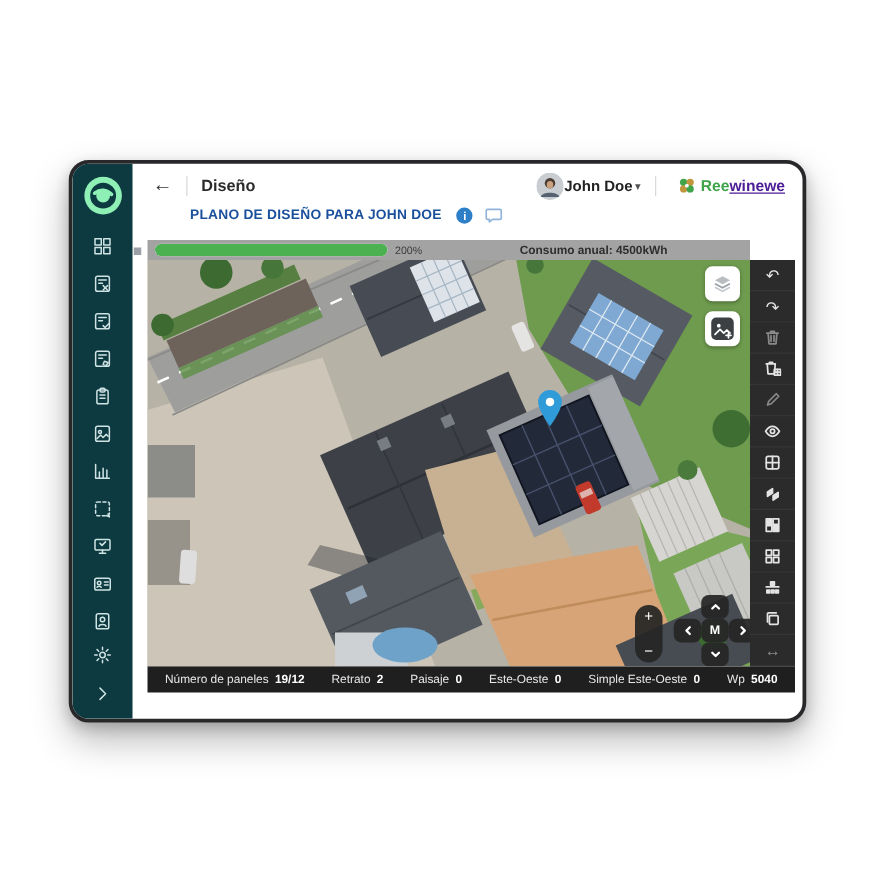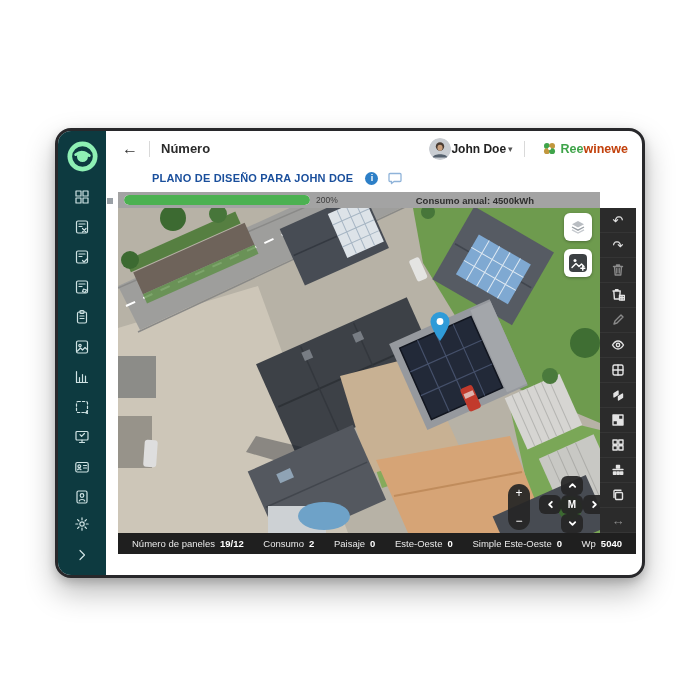--- a/index.html
+++ b/index.html
@@ -28,23 +28,23 @@
   .topbar { height:35px; display:flex; align-items:center; padding:0 14px 0 16px; }
   .back-arrow { font-size:16px; color:#333; cursor:pointer; line-height:1; }
   .v-div { width:1px; height:16px; background:#d9d9d9; margin:0 11px; }
   .app-title { font-size:13px; font-weight:bold; color:#2b2b2b; }
   .topbar-right { margin-left:auto; display:flex; align-items:center; gap:0; }
   .avatar { width:22px; height:22px; border-radius:50%; overflow:hidden; flex-shrink:0; }
   .user-name { font-size:12px; font-weight:bold; color:#222; }
   .chev-down { font-size:9px; color:#555; margin-left:2px; cursor:pointer; }
   .brand { display:flex; align-items:center; gap:4px; margin-left:6px; }
   .brand-text { font-size:12.5px; font-weight:bold; }
-  .brand-pre { color:#3fa44a; } .brand-suf { color:#c2410c; }
-
-  .plan-row { height:26px; display:flex; align-items:center; padding:0 32px 2px 46px; }
+  .brand-pre { color:#3fa44a; } .brand-suf { color:#4c1d95;text-decoration:underline; }
+
+  .plan-row { height:26px; display:flex; padding:0 32px 2px 46px; }
   .plan-title { font-size:11px; font-weight:bold; color:#1a4f9c; letter-spacing:.2px; }
   .info-dot { width:13px; height:13px; border-radius:50%; background:#2d7fc7; color:#fff; font-size:9px; font-weight:bold;
     display:flex; align-items:center; justify-content:center; margin-left:12px; cursor:pointer; }
   .chat-ic { margin-left:10px; cursor:pointer; display:flex; }
 
   .content { flex:1; display:flex; min-height:0; }
   .gutter { width:12px; display:flex; flex-direction:column; align-items:flex-start; padding-top:6px; }
   .grip { width:6px; height:6px; background:#9aa0a6; margin-left:1px; cursor:pointer; }
 
   .design-col { width:518px; display:flex; flex-direction:column; }
@@ -194,21 +194,21 @@
           </svg>
       </div>
     </div>
   </nav>
 
   <div class="main">
 
     <div class="topbar">
       <span class="back-arrow">←</span>
       <span class="v-div"></span>
-      <span class="app-title">Número</span>
+      <span class="app-title">Diseño</span>
       <div class="topbar-right">
         <span class="avatar">
           <svg viewBox="0 0 22 22">
               <circle cx="11" cy="11" r="11" fill="#c9cdd2"></circle>
               <circle cx="11" cy="8.5" r="4.2" fill="#4a3c33"></circle>
               <ellipse cx="11" cy="9.8" rx="2.6" ry="3" fill="#caa07e"></ellipse>
               <path d="M3.5 19.5c1.2-4.5 13.8-4.5 15 0" fill="#55616e"></path>
             </svg>
         </span>
         <span class="user-name">John Doe</span>
@@ -473,21 +473,21 @@
             <div class="tool-btn dim">↔</div>
           </div>
         </div>
 
         <div class="stats-bar">
           <span class="stat">
             <span class="stat-label">Número de paneles</span>
             <span class="stat-value">19/12</span>
           </span>
           <span class="stat">
-            <span class="stat-label">Consumo</span>
+            <span class="stat-label">Retrato</span>
             <span class="stat-value">2</span>
           </span>
           <span class="stat">
             <span class="stat-label">Paisaje</span>
             <span class="stat-value">0</span>
           </span>
           <span class="stat">
             <span class="stat-label">Este-Oeste</span>
             <span class="stat-value">0</span>
           </span>

